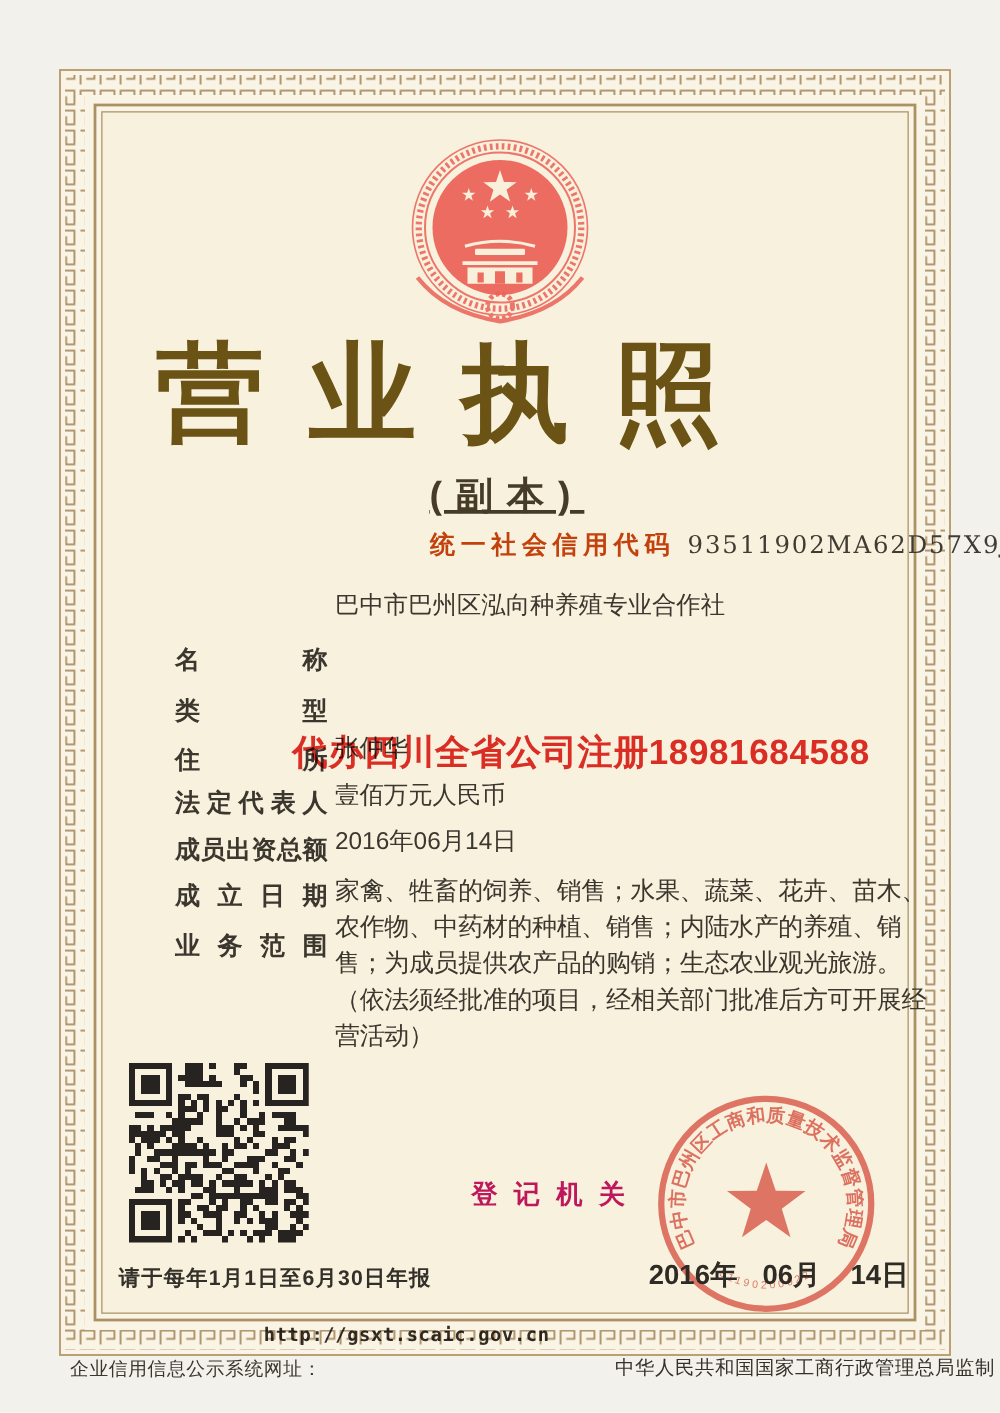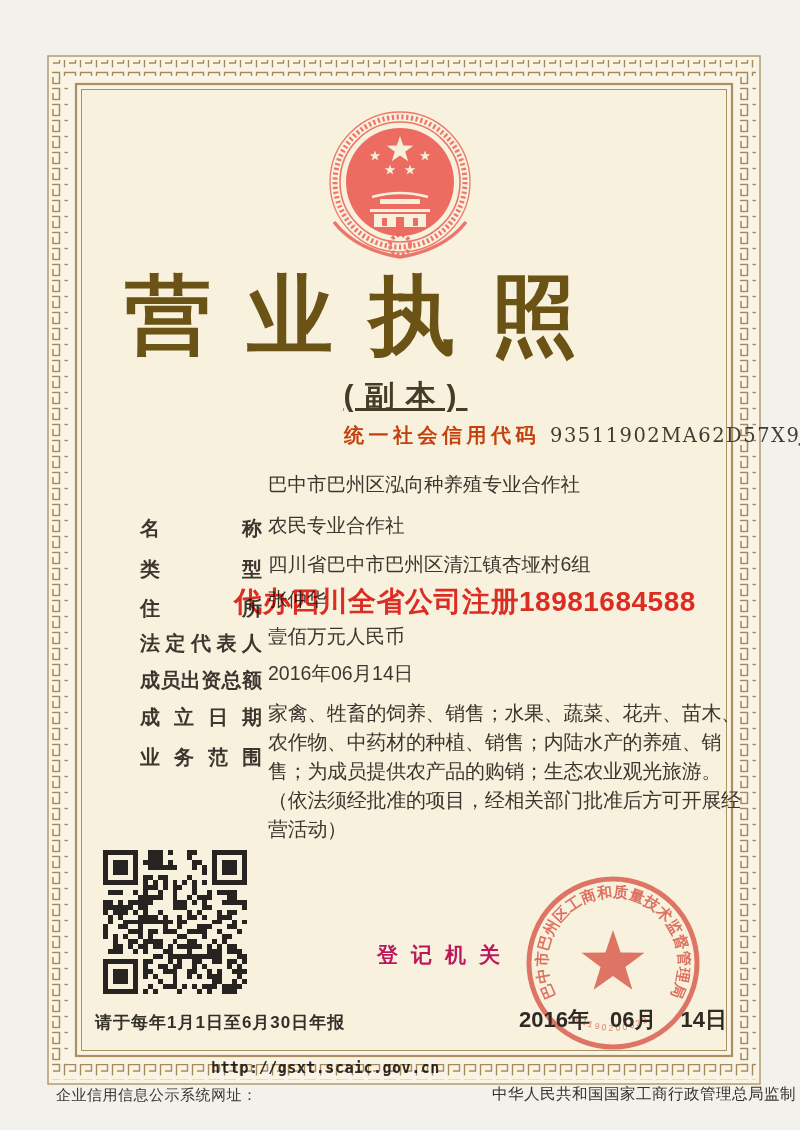--- a/index.html
+++ b/index.html
@@ -133,25 +133,23 @@
 <div class="abs credit-line">
   <span class="credit-label">统一社会信用代码</span><span class="credit-code">93511902MA62D57X9J</span>
 </div>
 
 <div class="row" style="top:470px">
   <span class="flabel">名称</span>
   <span class="fvalue">巴中市巴州区泓向种养殖专业合作社</span>
 </div>
 <div class="row" style="top:511px">
   <span class="flabel">类型</span>
-  <span class="fvalue">农民专业合作社</span>
 </div>
 <div class="row" style="top:550px">
   <span class="flabel">住所</span>
-  <span class="fvalue">四川省巴中市巴州区清江镇杏垭村6组</span>
 </div>
 <div class="row" style="top:585px">
   <span class="flabel">法定代表人</span>
   <span class="fvalue">张仲华</span>
 </div>
 <div class="row" style="top:622px">
   <span class="flabel">成员出资总额</span>
   <span class="fvalue">壹佰万元人民币</span>
 </div>
 <div class="row" style="top:659px">

